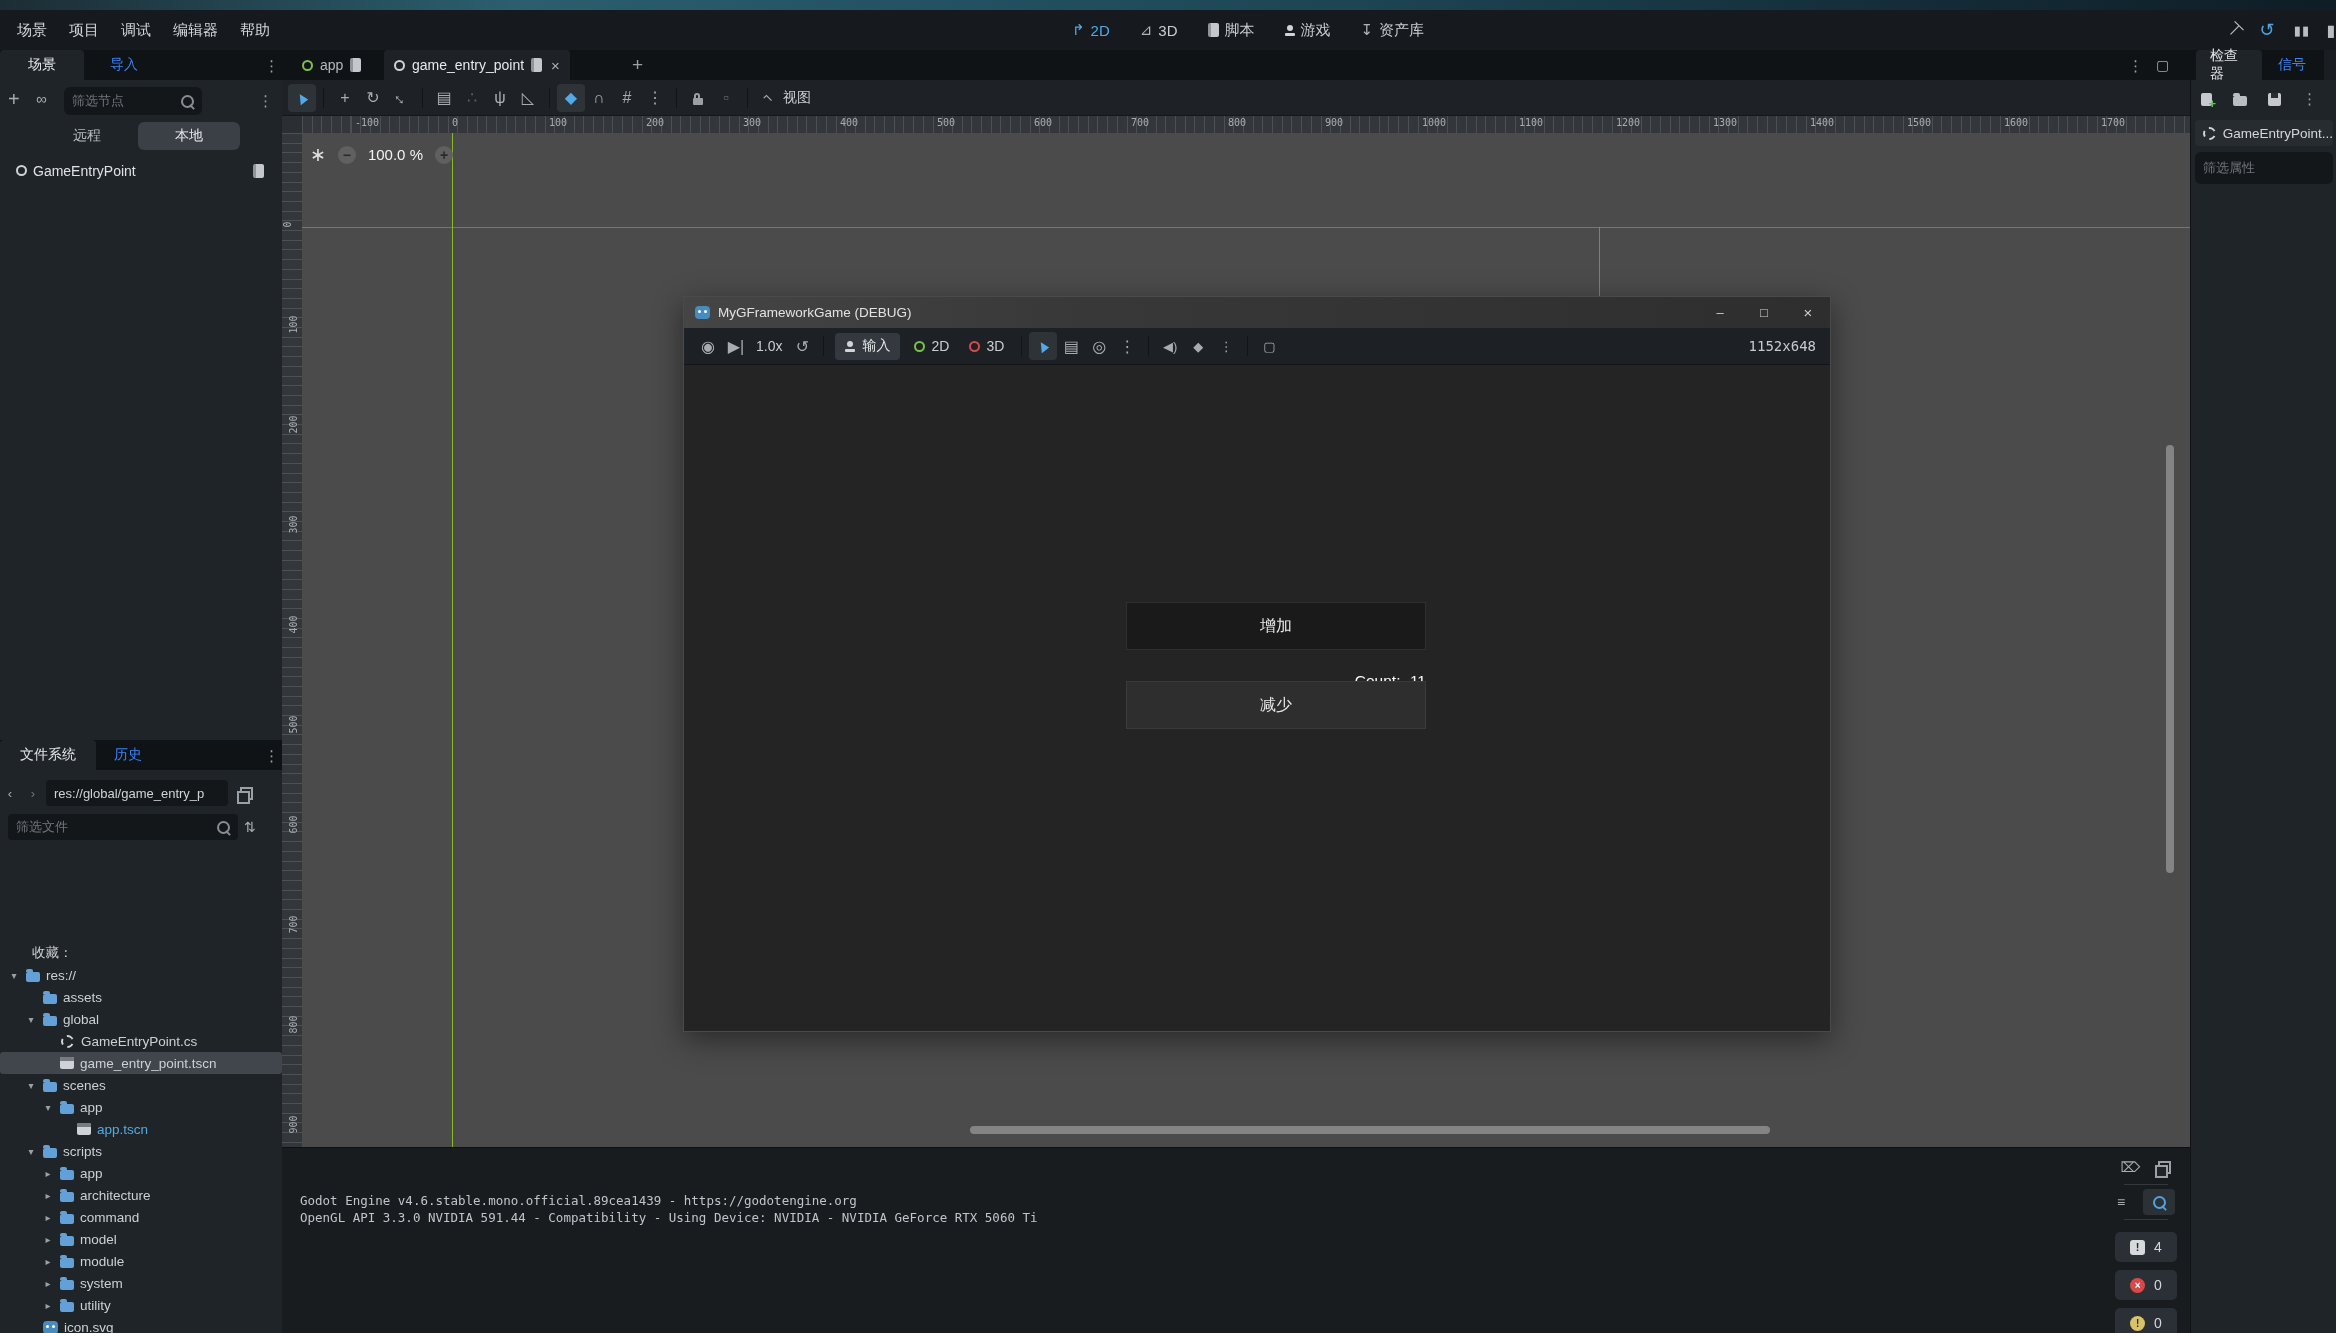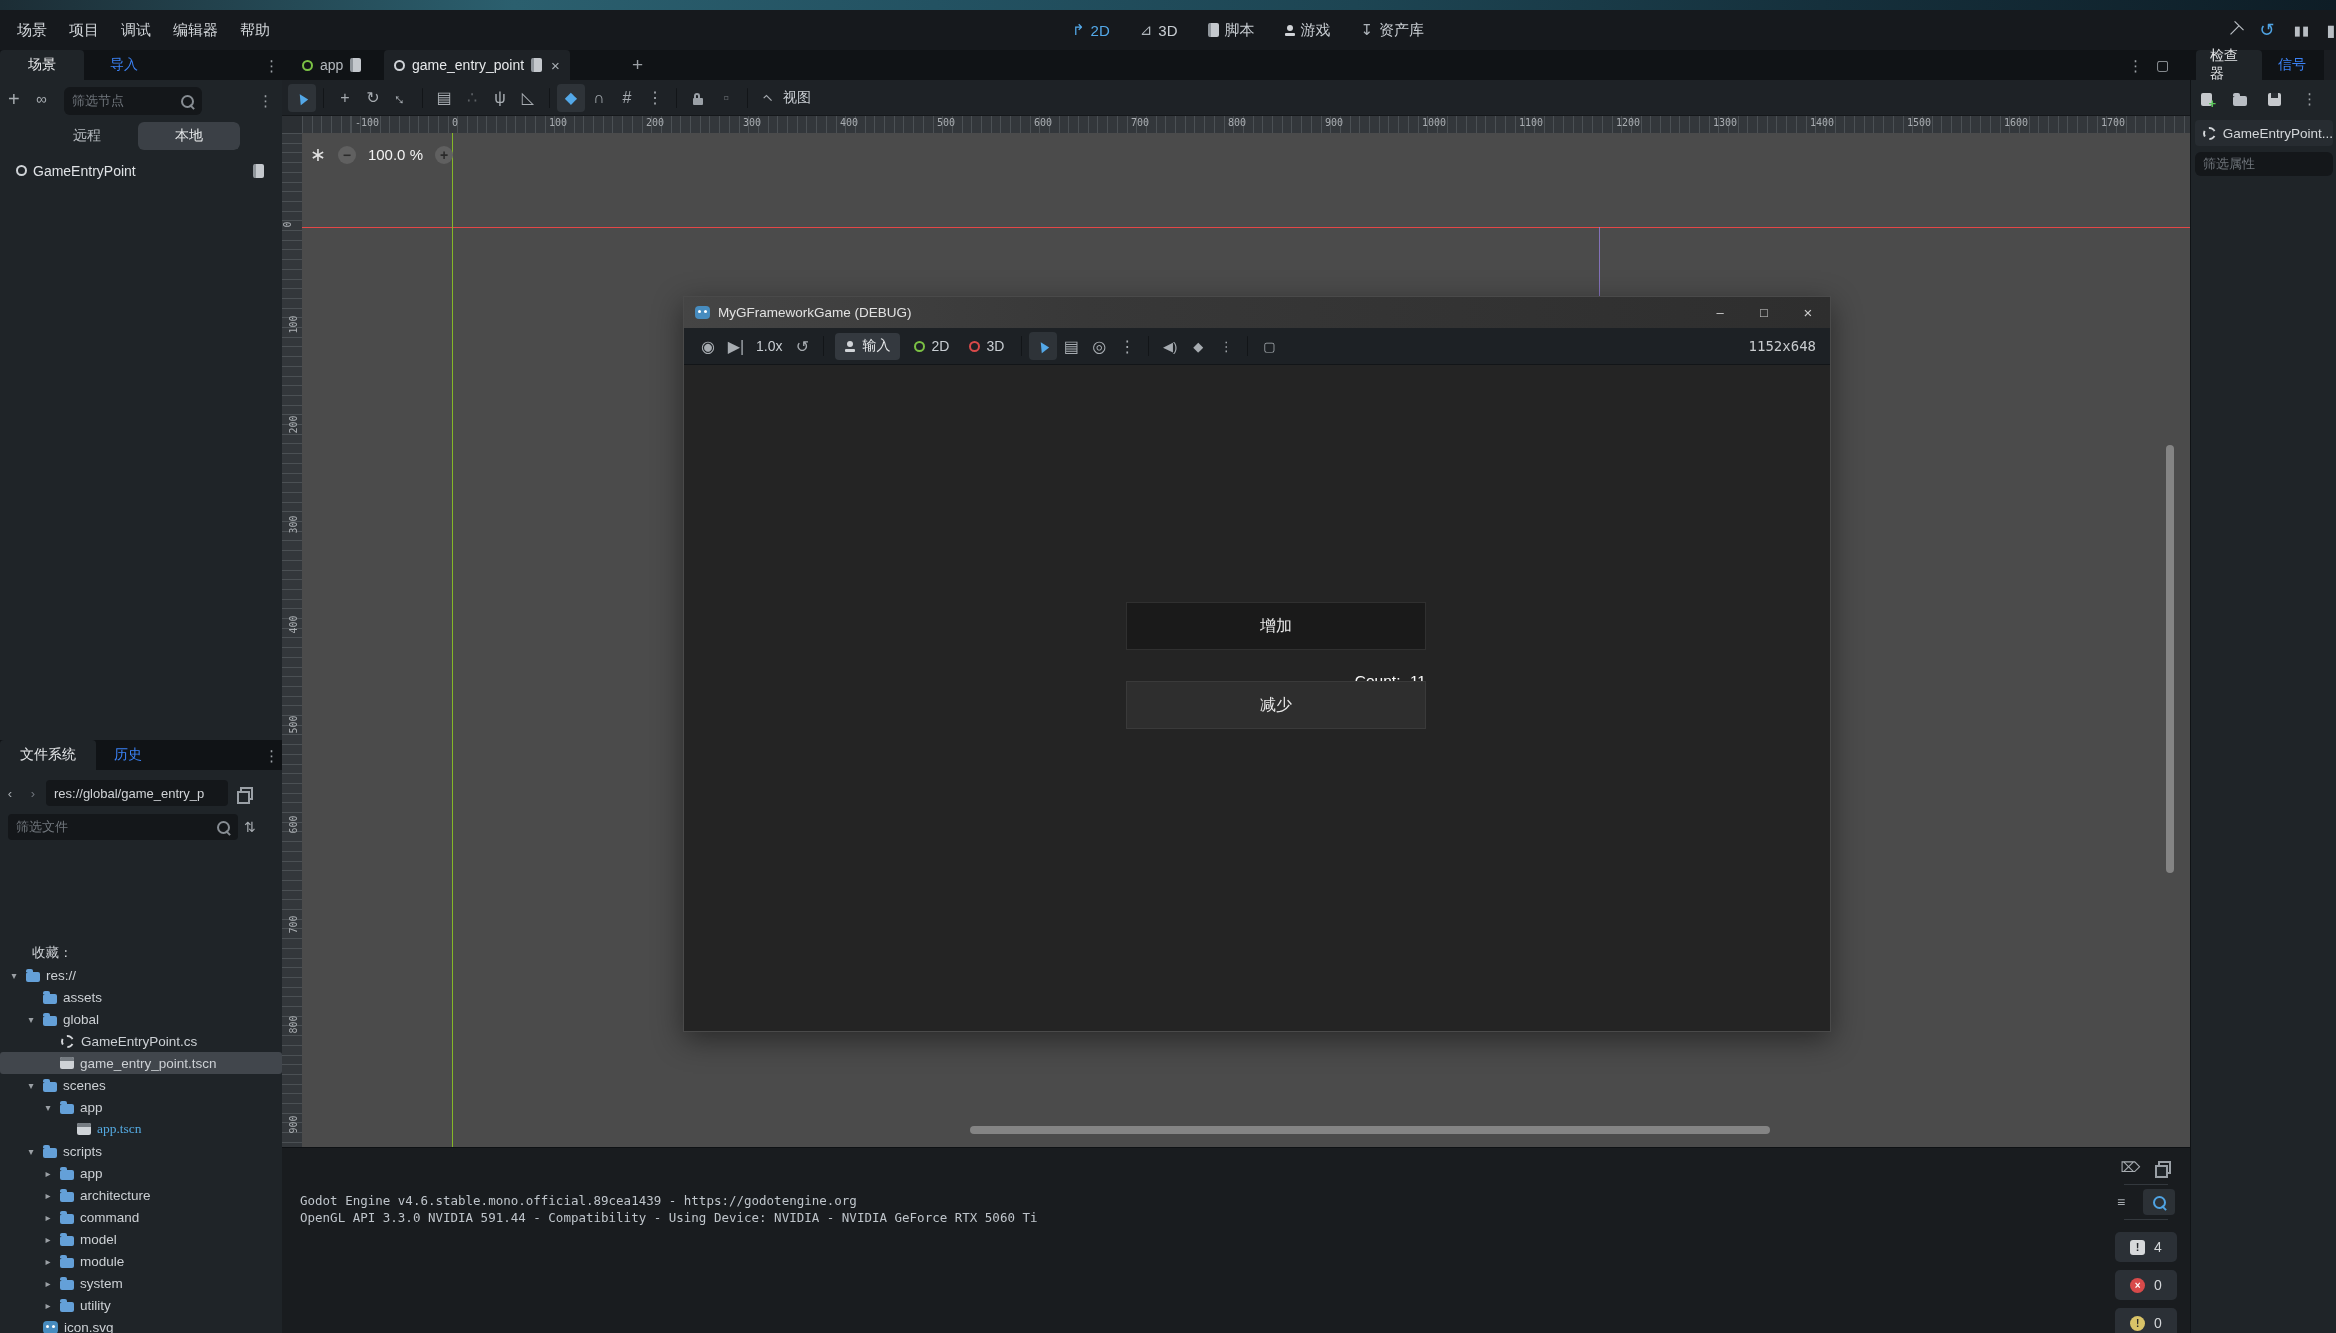--- a/index.html
+++ b/index.html
@@ -139,21 +139,21 @@
   .schip.on{background:#2c3136;}
   .badge{width:62px;height:30px;border-radius:5px;background:#2b3036;display:flex;align-items:center;justify-content:center;gap:9px;margin-top:8px;}
   .badge .cnt{font-size:14px;color:#d4d7da;}
   .b-msg{width:15px;height:15px;border-radius:3px;background:#d7d9db;color:#25282c;font-size:11px;font-weight:bold;display:flex;align-items:center;justify-content:center;}
   .b-err{width:15px;height:15px;border-radius:50%;background:#d84a4a;color:#fff;font-size:10px;font-weight:bold;display:flex;align-items:center;justify-content:center;}
   .b-warn{width:15px;height:15px;border-radius:50%;background:#d9c368;color:#2a2a2a;font-size:10px;font-weight:bold;display:flex;align-items:center;justify-content:center;}
   
   #right-dock{left:2190px;top:80px;width:146px;height:1253px;background:#1f2428;border-left:1px solid #101316;box-sizing:border-box;}
   #insp-icons{position:absolute;left:10px;top:10px;display:flex;gap:21px;align-items:center;}
   #insp-obj{position:absolute;left:4px;top:40px;width:138px;height:26px;background:#272c31;border-radius:4px;display:flex;align-items:center;gap:7px;padding-left:7px;box-sizing:border-box;overflow:hidden;font-size:13.5px;color:#d4d7da;white-space:nowrap;}
-  #insp-filter{position:absolute;left:4px;top:72px;width:138px;height:24px;}
+  #insp-filter{position:absolute;left:4px;top:72px;width:138px;height:32px;}
 </style>
 </head>
 <body>
 
 <div id="root">
 
   <div class="abs" id="top-strip"></div>
 
   <div class="abs" id="menubar">
     <div id="menus">
@@ -299,21 +299,21 @@
           <div class="trow" style="padding-left: 25px;">
             <span class="chev">▾</span>
             <span class="tico f-icon"></span>
             <span class="lbl">scenes</span>
           </div>
           <div class="trow" style="padding-left: 42px;">
             <span class="chev">▾</span>
             <span class="tico f-icon"></span>
             <span class="lbl">app</span>
           </div>
-          <div class="trow blue" style="padding-left: 59px; font-family: Liberation Serif, serif;">
+          <div class="trow blue" style="padding-left: 59px;">
             <span class="chev"></span>
             <span class="tico sc-icon"></span>
             <span class="lbl">app.tscn</span>
           </div>
           <div class="trow" style="padding-left: 25px;">
             <span class="chev">▾</span>
             <span class="tico f-icon"></span>
             <span class="lbl">scripts</span>
           </div>
           <div class="trow" style="padding-left: 42px;">

